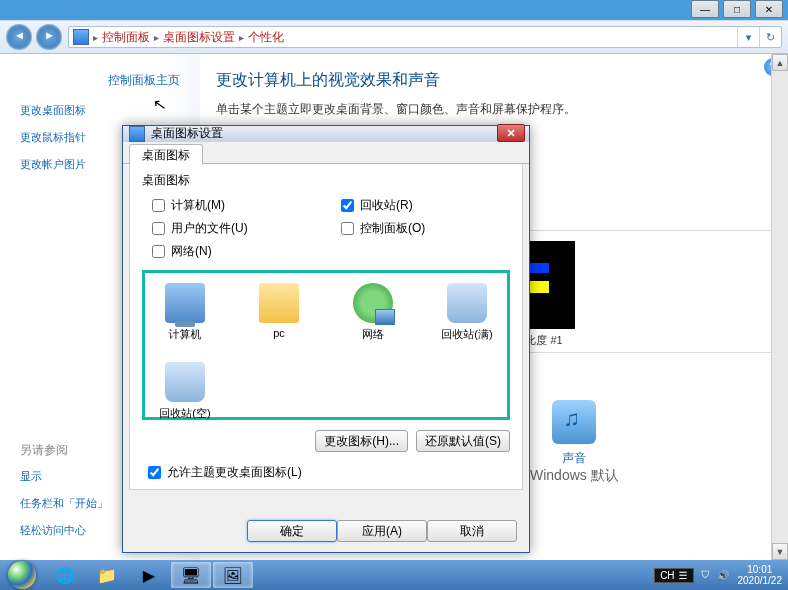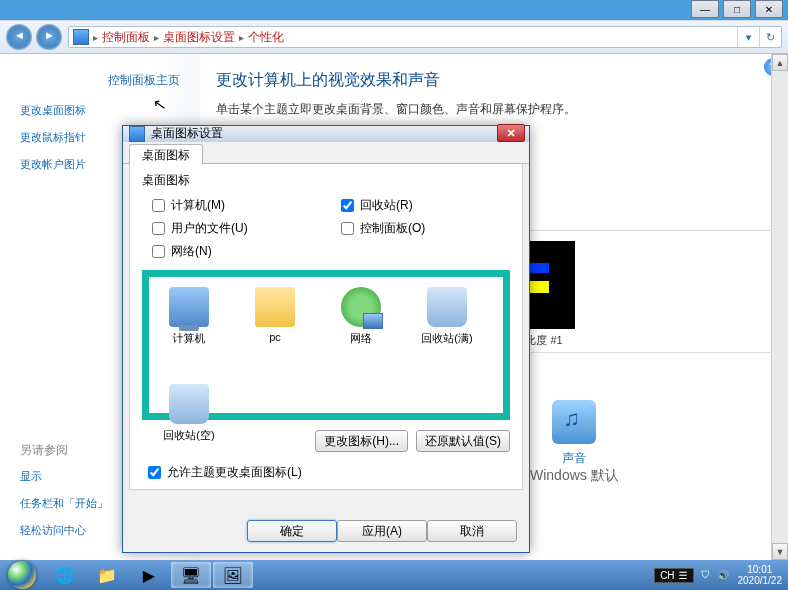--- a/index.html
+++ b/index.html
@@ -61,21 +61,21 @@
 .dlg-title .ticon { width:16px;height:16px; background:linear-gradient(#6ab0ff,#2d7dd3); margin-right:6px; border:1px solid #3a6b9c;}
 .dlg-title .spacer{flex:1}
 .dlg-close{width:28px;height:18px;background:linear-gradient(#e57f7a,#bd2e2e);color:#fff;border-radius:2px;border:1px solid #8a1f1f;display:flex;align-items:center;justify-content:center;font-size:11px;font-weight:bold;}
 .tabstrip { position:relative;height:22px; border-bottom:1px solid #b8b8b8; background:#f0f0f0; }
 .tab { position:absolute;top:2px;left:6px;height:21px;border:1px solid #b8b8b8;border-bottom:1px solid #fff;background:#fff;padding:2px 12px 0;font-size:12px;border-radius:3px 3px 0 0; }
 .dlg-body { background:#fff; margin:0 6px 6px 6px; padding:8px 12px 10px; border:1px solid #d0d0d0; border-top:none; height:326px; font-size:12px; }
 .grp-title{font-size:12px;margin-bottom:8px;}
 .chk-grid{display:grid;grid-template-columns:1fr 1fr;gap:6px 20px;margin-bottom:10px;padding-left:10px;}
 .chk{display:flex;align-items:center;gap:6px;font-size:12px;}
 .chk input{width:13px;height:13px;}
-.icon-wall{border:7px solid #14b8a6;height:150px;padding:10px;display:flex;flex-wrap:wrap;gap:38px 26px;align-content:flex-start;margin-bottom:10px;}
+.icon-wall{border:3px solid #14b8a6;height:150px;padding:10px;display:flex;flex-wrap:wrap;gap:20px 26px;align-content:flex-start;margin-bottom:10px;justify-content:space-between;}
 .iw{width:60px;text-align:center;font-size:11px;}
 .iw .ig{width:40px;height:40px;margin:0 auto 4px;}
 .ig-comp{background:linear-gradient(#9cc9f7,#4e88c9);border-radius:4px;position:relative;}
 .ig-comp::after{content:"";position:absolute;bottom:-4px;left:10px;width:20px;height:6px;background:#6f92b6;border-radius:2px;}
 .ig-fold{background:linear-gradient(#ffe7a1,#f4c24a);border-radius:3px;}
 .ig-net{background:radial-gradient(#7fd77f 40%,#2e9a2e);border-radius:50%;position:relative;}
 .ig-net::after{content:"";position:absolute;bottom:-2px;right:-2px;width:18px;height:14px;background:linear-gradient(#9cc9f7,#3d76b7);border:1px solid #3d76b7;}
 .ig-bin{background:linear-gradient(#d3e6fa,#8db4dd);border-radius:4px 4px 8px 8px;}
 .btn-row{display:flex;justify-content:flex-end;gap:8px;}
 .btn{min-width:90px;height:22px;border:1px solid #9f9f9f;background:linear-gradient(#fdfdfd,#e2e2e2);font-size:12px;border-radius:3px;padding:0 8px;}

